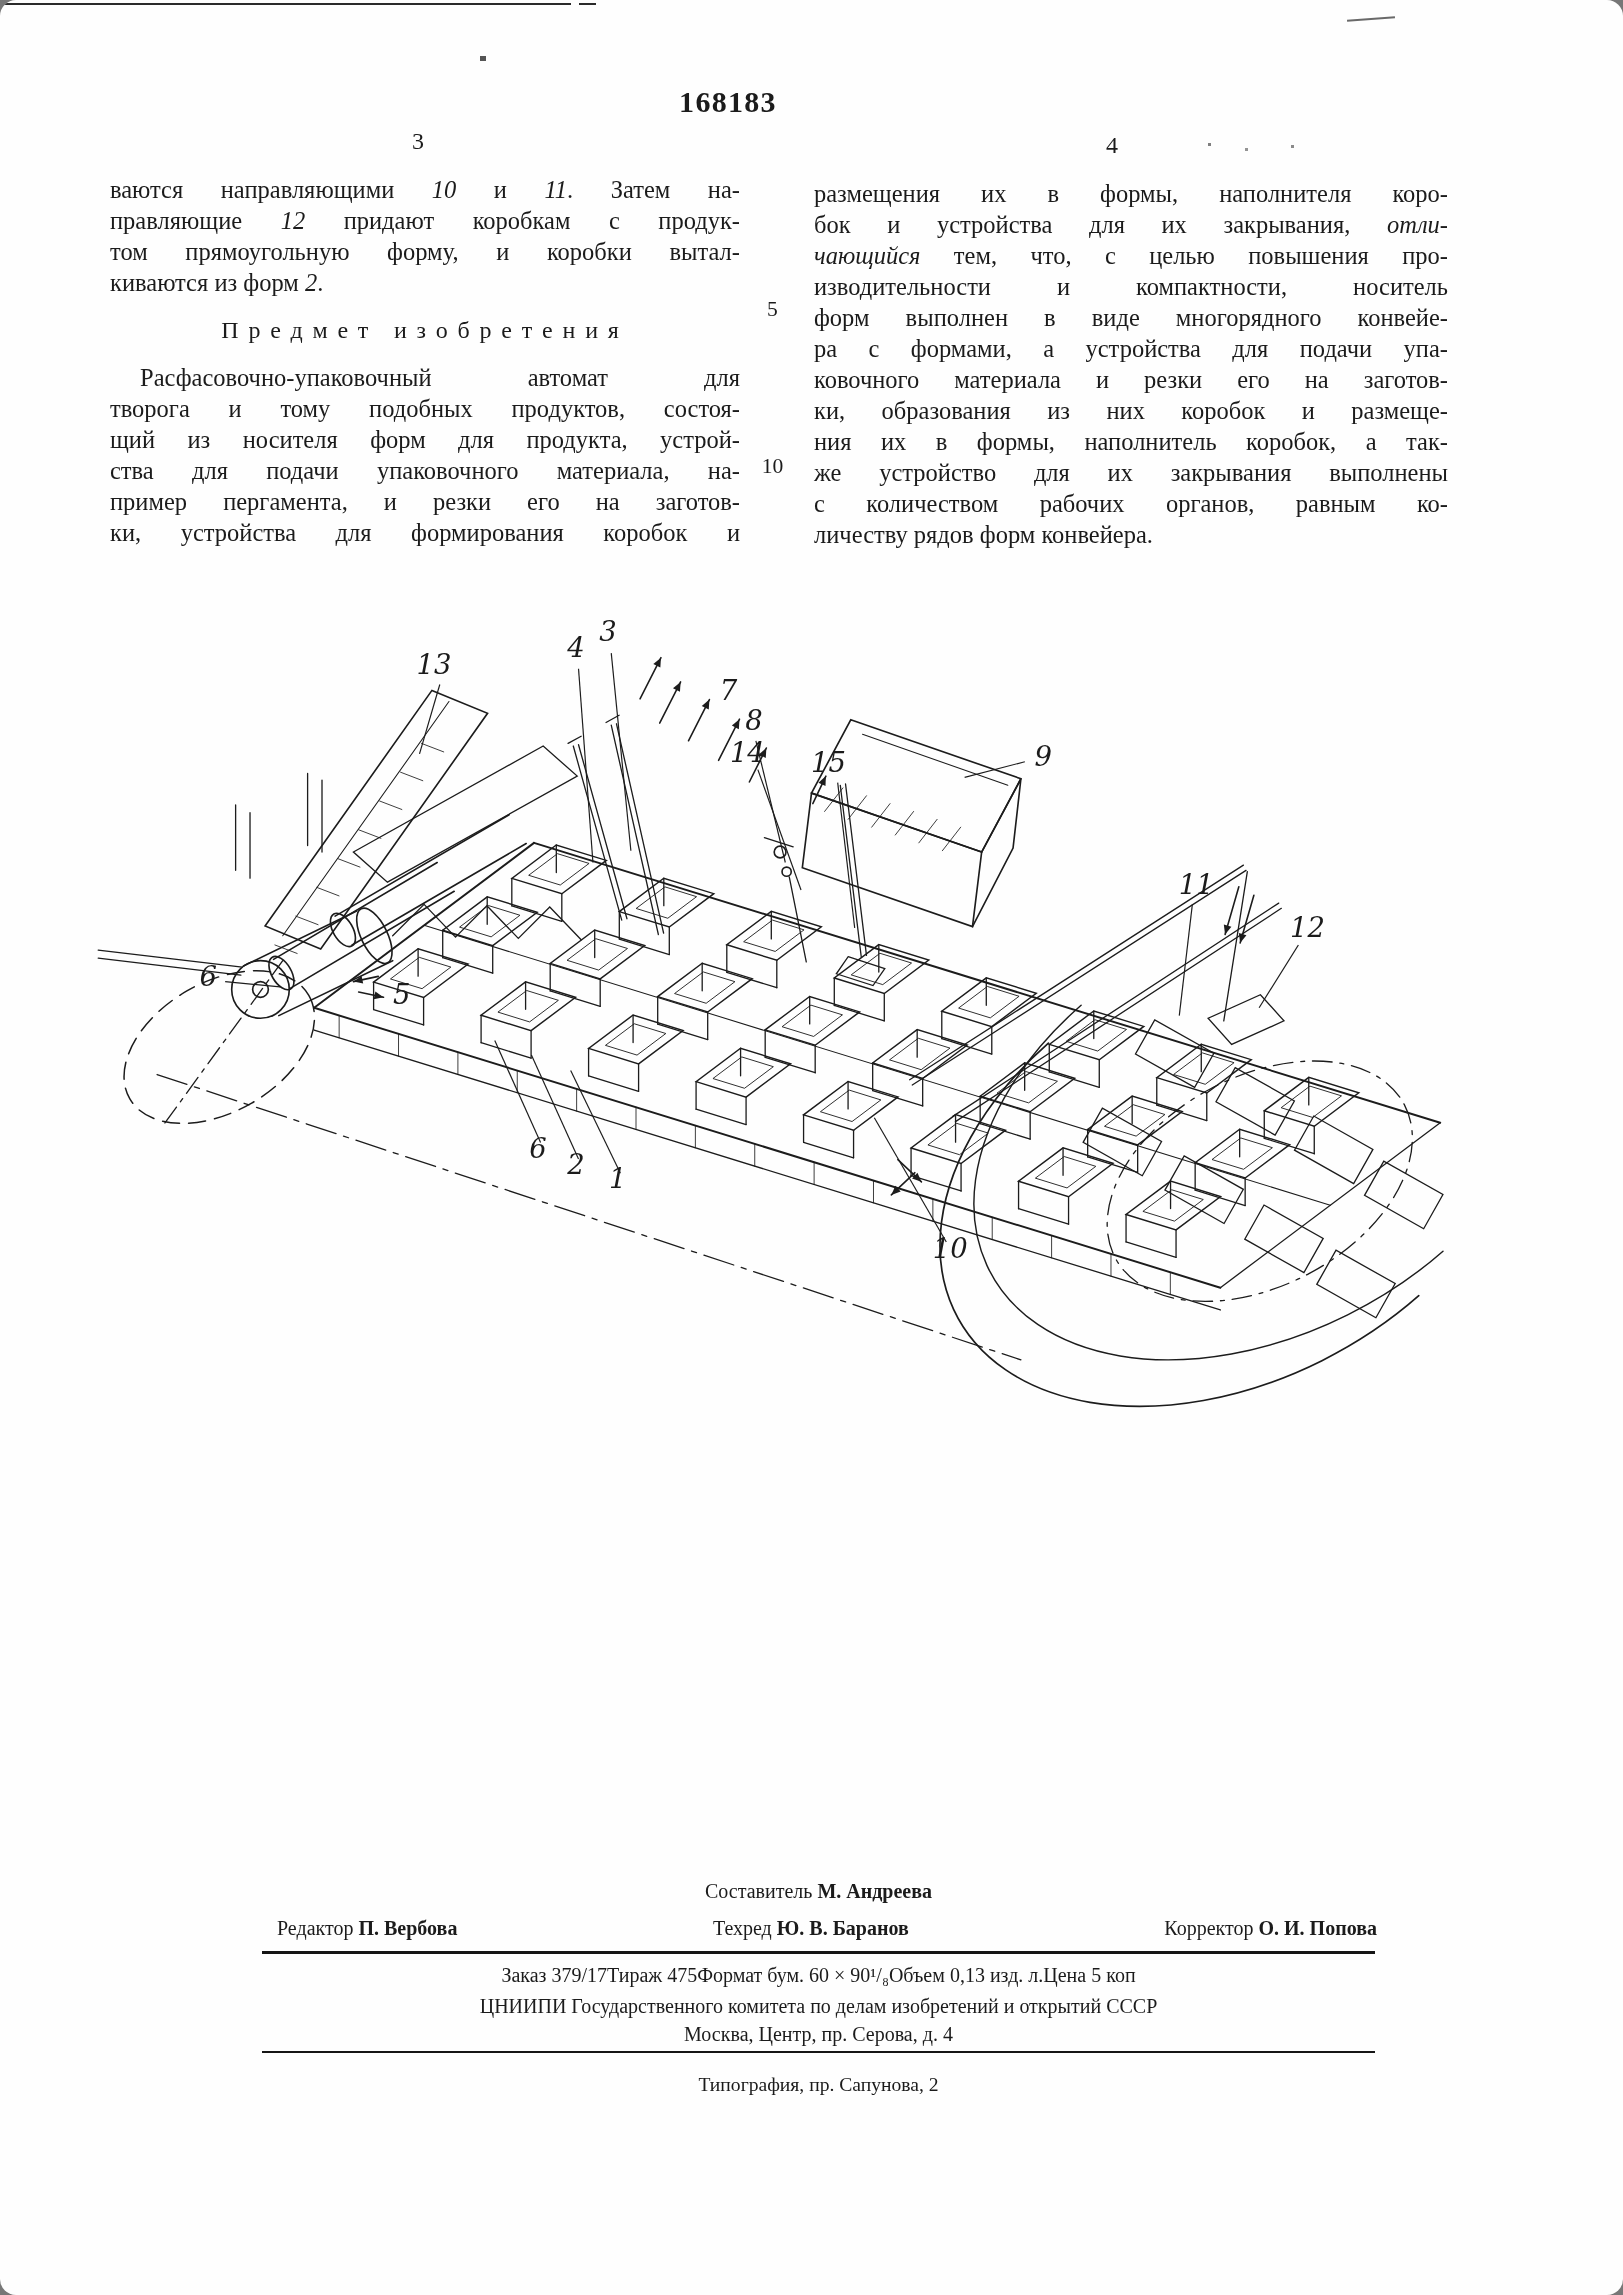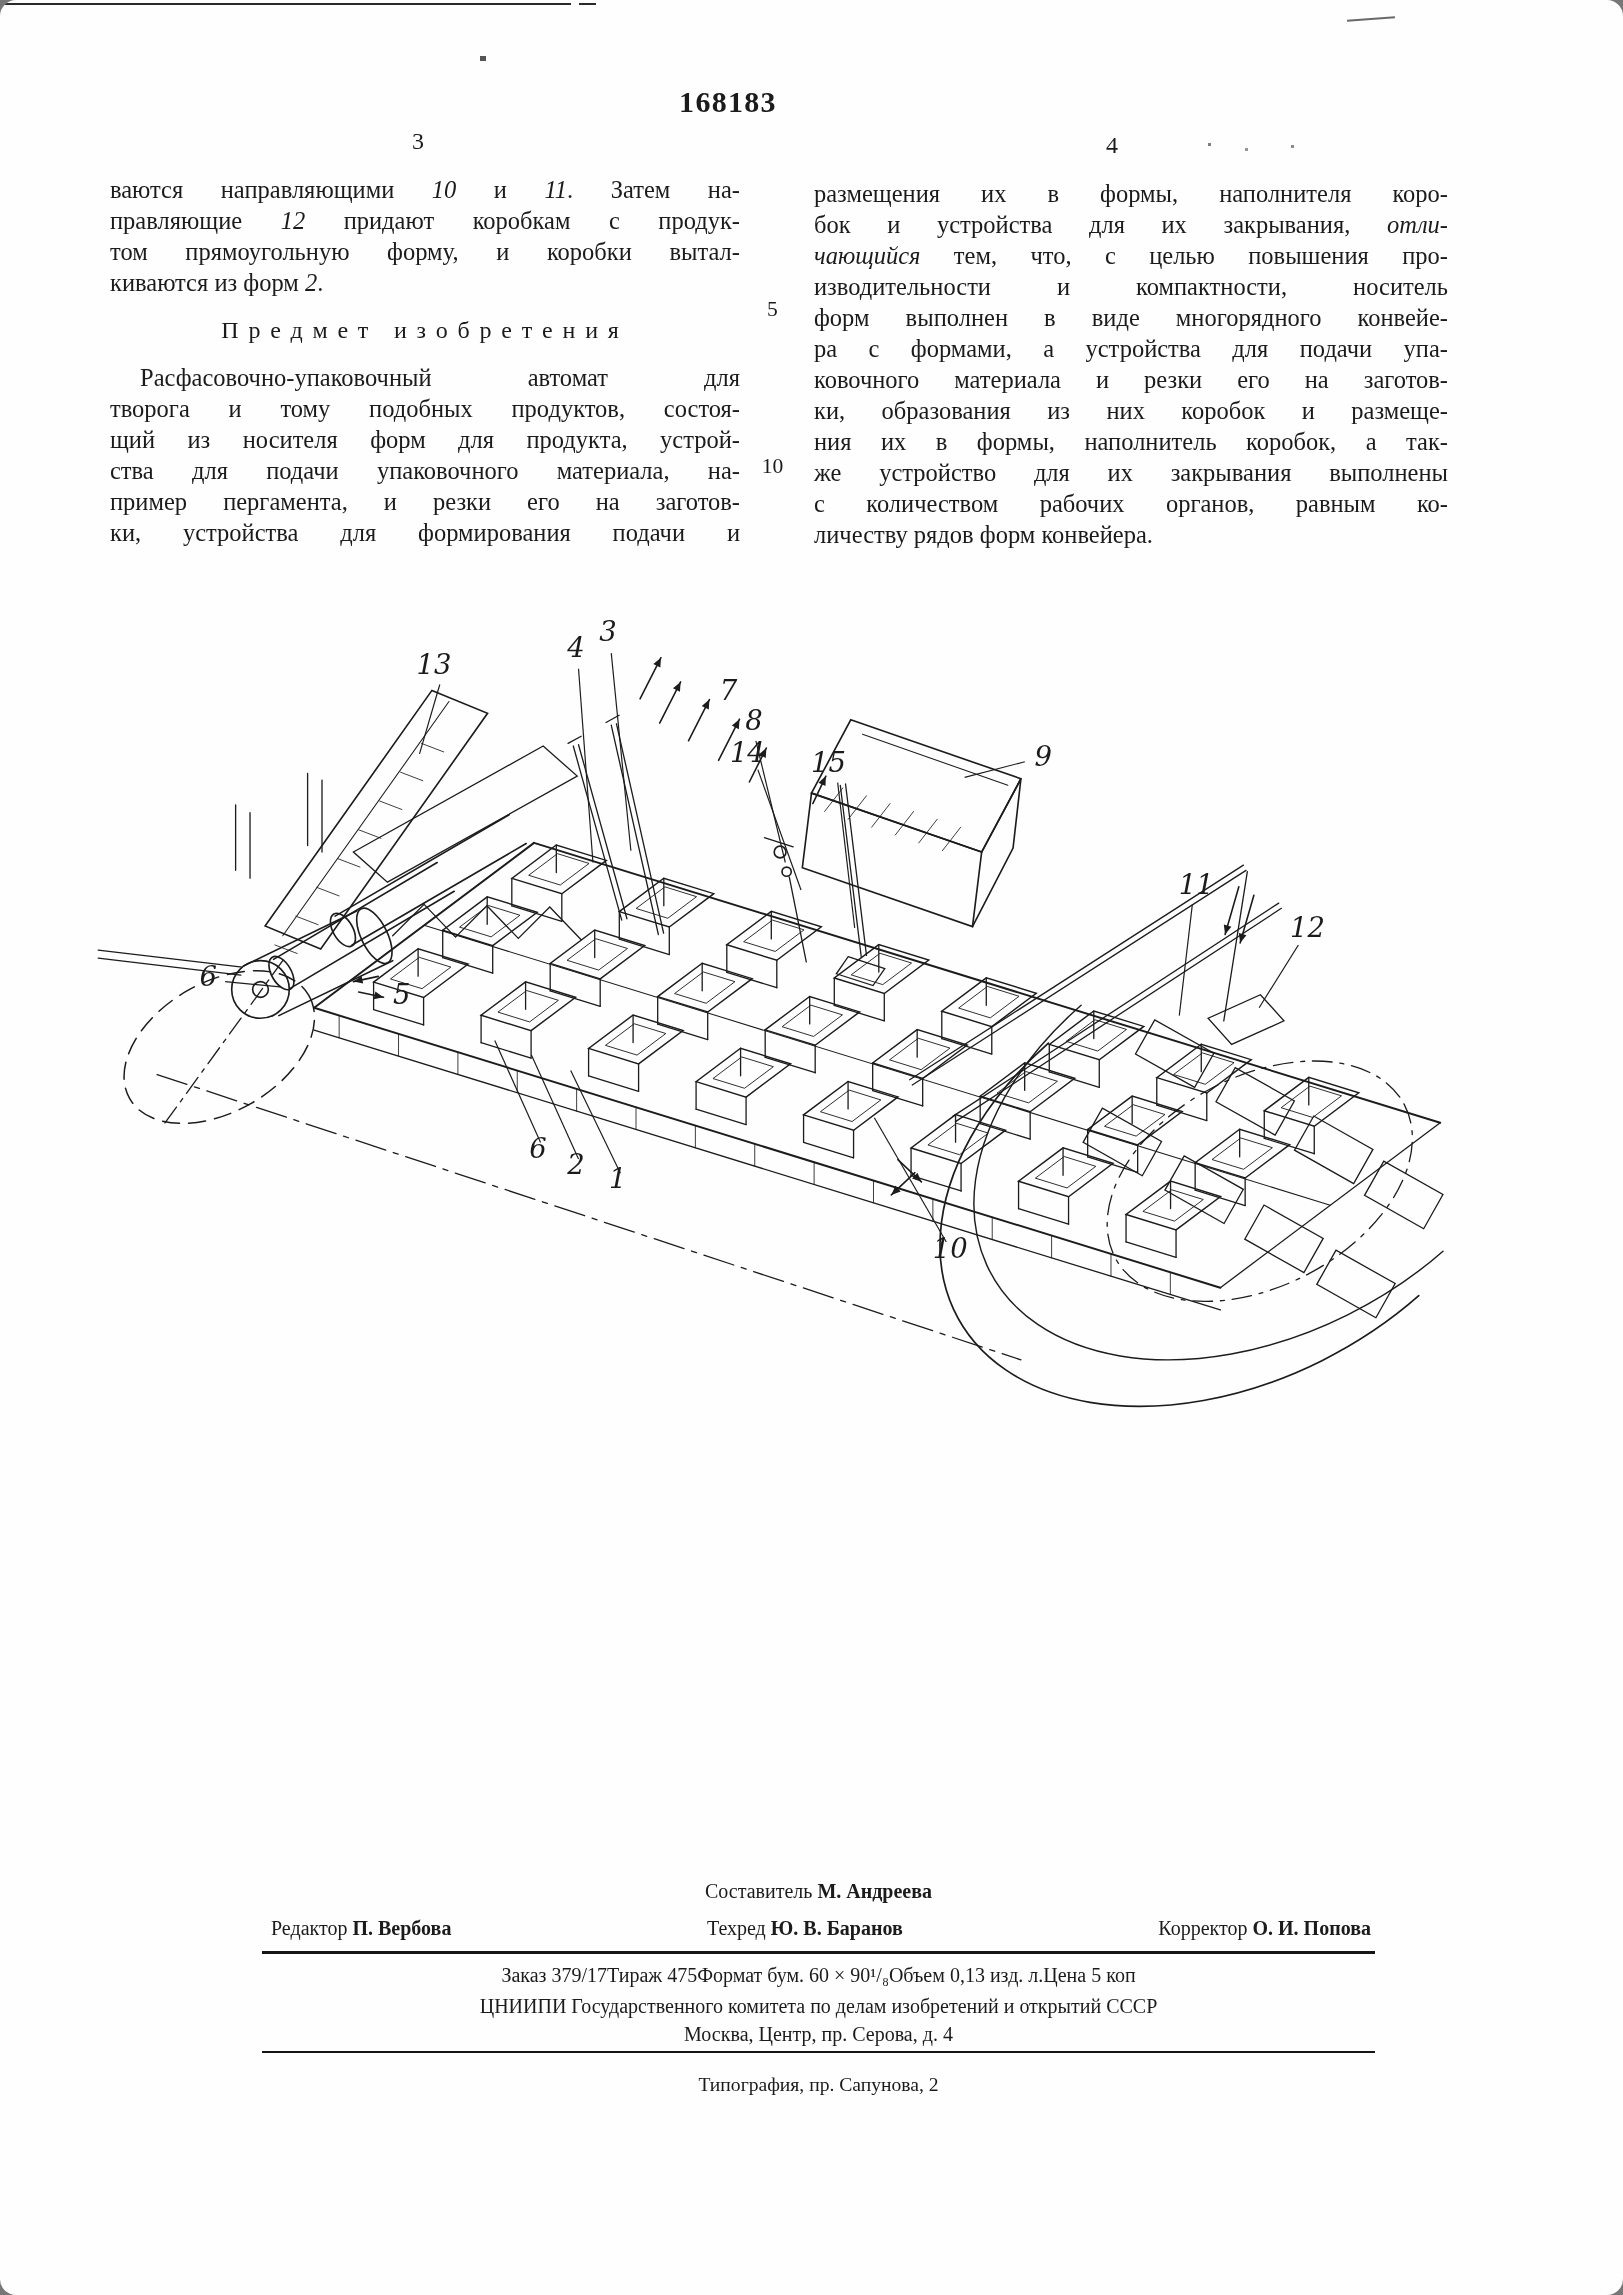--- a/index.html
+++ b/index.html
@@ -32,21 +32,21 @@
   .tl.ind{text-indent:30px;}
   .it{font-style:italic;}
   .bd{font-weight:bold;}
   .claims-heading{margin:17px 0 15.7px 0;text-align:center;letter-spacing:9.8px;font-size:24px;}
   .gutter-num{position:absolute;left:753px;width:39px;text-align:center;font-size:21.6px;}
 
   svg.figure{position:absolute;left:0;top:0;}
 
   .footer{position:absolute;left:262px;top:1880px;width:1113px;font-size:20px;}
   .f-compiler{position:absolute;left:0;top:0;width:100%;text-align:center;}
-  .f-staff{position:absolute;left:9px;top:37px;width:1100px;display:flex;justify-content:space-between;}
+  .f-staff{position:absolute;left:15px;top:37px;width:1100px;display:flex;justify-content:space-between;}
   .f-rule1{position:absolute;left:0;top:71px;width:100%;height:2.6px;background:#151515;}
   .f-order{position:absolute;left:6.5px;top:84px;width:1100px;display:flex;justify-content:center;}
   .f-org1{position:absolute;left:0;top:115px;width:100%;text-align:center;}
   .f-org2{position:absolute;left:0;top:143px;width:100%;text-align:center;}
   .f-rule2{position:absolute;left:0;top:171px;width:100%;height:2px;background:#151515;}
   .f-printer{position:absolute;left:0;top:194px;width:100%;text-align:center;font-size:19.6px;}
 </style>
 </head>
 <body>
 
@@ -71,21 +71,21 @@
         <div class="tl"><span>том прямоугольную форму, и коробки вытал-</span></div>
         <div class="tl last"><span>киваются из форм </span><span class="it">2</span><span>.</span></div>
       </div>
     <div class="claims-heading">Предмет изобретения</div>
     <div id="left-para2">
         <div class="tl ind"><span>Расфасовочно-упаковочный автомат для</span></div>
         <div class="tl"><span>творога и тому подобных продуктов, состоя-</span></div>
         <div class="tl"><span>щий из носителя форм для продукта, устрой-</span></div>
         <div class="tl"><span>ства для подачи упаковочного материала, на-</span></div>
         <div class="tl"><span>пример пергамента, и резки его на заготов-</span></div>
-        <div class="tl"><span>ки, устройства для формирования подачи и</span></div>
+        <div class="tl"><span>ки, устройства для формирования коробок и</span></div>
       </div>
   </div>
 
   <div class="col col-right" id="right-para">
       <div class="tl"><span>размещения их в формы, наполнителя коро-</span></div>
       <div class="tl"><span>бок и устройства для их закрывания, </span><span class="it">отли-</span></div>
       <div class="tl"><span class="it">чающийся</span><span> тем, что, с целью повышения про-</span></div>
       <div class="tl"><span>изводительности и компактности, носитель</span></div>
       <div class="tl"><span>форм выполнен в виде многорядного конвейе-</span></div>
       <div class="tl"><span>ра с формами, а устройства для подачи упа-</span></div>

